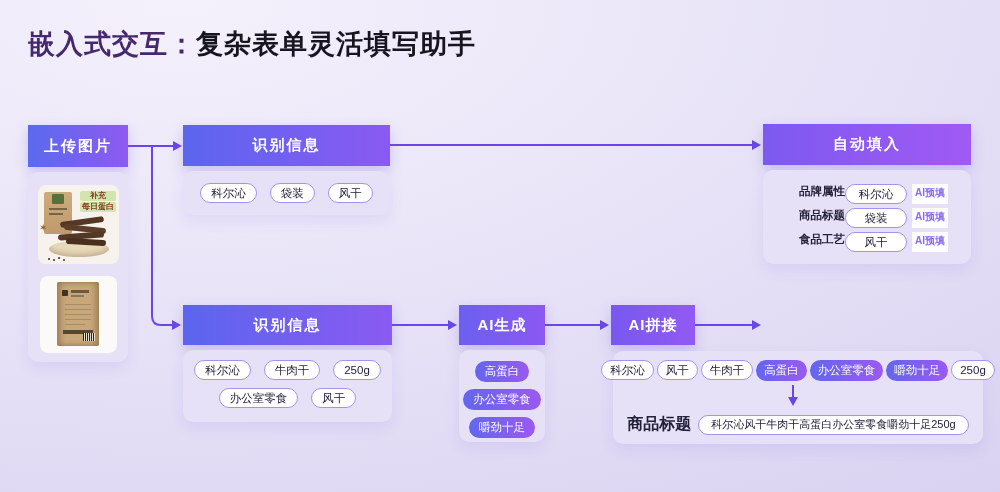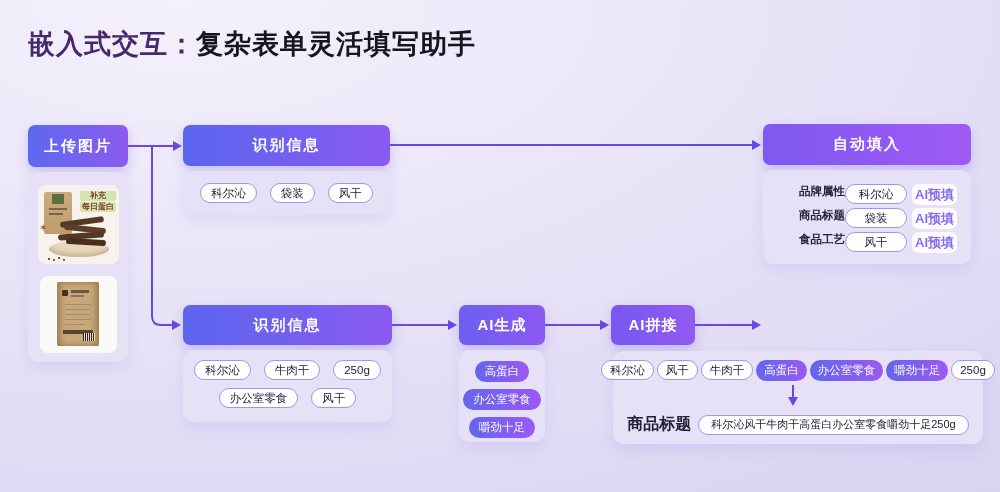--- a/index.html
+++ b/index.html
@@ -17,21 +17,21 @@
     position:absolute; left:28px; top:26px;
     font-size:27px; font-weight:900; letter-spacing:1px; white-space:nowrap;
   }
   .t-prefix { color:#46286f; }
   .t-main   { color:#17151f; }
 
   
   .hdr {
     position:absolute; display:flex; align-items:center; justify-content:center;
     color:#ffffff; font-size:15px; font-weight:700; letter-spacing:2px;
-    border-radius:7px; box-shadow:0 5px 12px rgba(108,77,232,.25);
+    border-radius:0; box-shadow:0 5px 12px rgba(108,77,232,.25);
     cursor:default;
   }
   .hdr-upload  { left:28px;  top:125px; width:100px; height:42px; background:linear-gradient(90deg,#5a6aee,#8e5af0); }
   .hdr-rec1    { left:183px; top:125px; width:207px; height:41px; background:linear-gradient(90deg,#5b65ee,#8a5af2); }
   .hdr-auto    { left:763px; top:124px; width:208px; height:41px; background:linear-gradient(90deg,#7d59f0,#a05af4); }
   .hdr-rec2    { left:183px; top:305px; width:209px; height:40px; background:linear-gradient(90deg,#5b65ee,#8a5af2); }
   .hdr-gen     { left:459px; top:305px; width:86px;  height:40px; background:linear-gradient(90deg,#6c60f0,#8c58f2); letter-spacing:1px; }
   .hdr-splice  { left:611px; top:305px; width:84px;  height:40px; background:linear-gradient(90deg,#7758f0,#925af2); letter-spacing:1px; }
   .hdr-manual  { left:763px; top:304px; width:209px; height:40px; background:linear-gradient(90deg,#8156f0,#a35af4); }
 
@@ -64,22 +64,22 @@
   .card-rec2 .row2 { top:38px; }
   .card-gen  { display:flex; flex-direction:column; align-items:center; gap:7px; padding-top:11px; }
 
   
   .af-row {
     position:absolute; left:36px; display:flex; 
   }
   .af-row .af-label { width:46px; font-size:11.5px; font-weight:700; color:#23203a; white-space:nowrap; }
   .af-row .pill { width:62px; margin-left:0; }
   .af-badge {
-    margin-left:5px; font-size:13px; font-weight:700; color:#8a6cf4;
-    background:rgba(255,255,255,.9); border-radius:7px; padding:1.5px 3px; white-space:nowrap;
+    margin-left:5px; font-size:10px; font-weight:700; color:#8a6cf4;
+    background:rgba(255,255,255,.9); border-radius:0; padding:1.5px 3px; white-space:nowrap;
   }
   .af-1 { top:14px; } .af-2 { top:38px; } .af-3 { top:62px; }
 
   
   .merge-row { position:absolute; top:9px; left:6px; right:6px; display:flex; justify-content:center; gap:3px; }
   .merge-row .pill { padding:0 8px; }
   .result-row {
     position:absolute; bottom:9px; left:0; right:0;
     display:flex; align-items:center; justify-content:center; gap:7px;
   }

